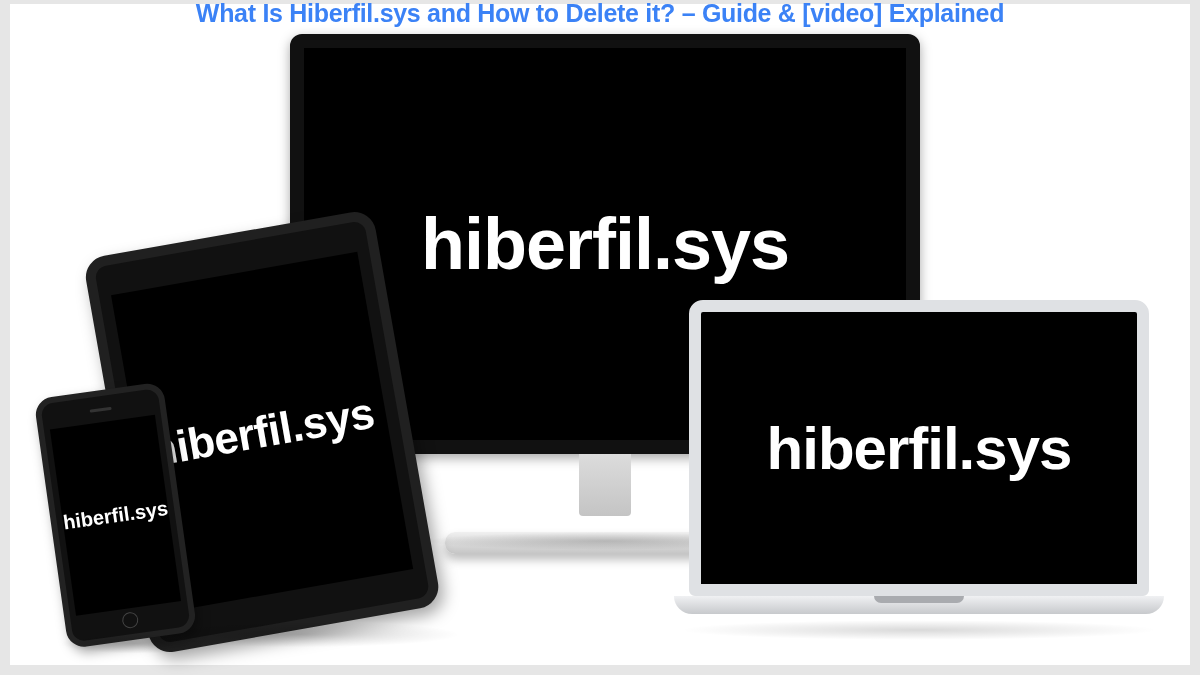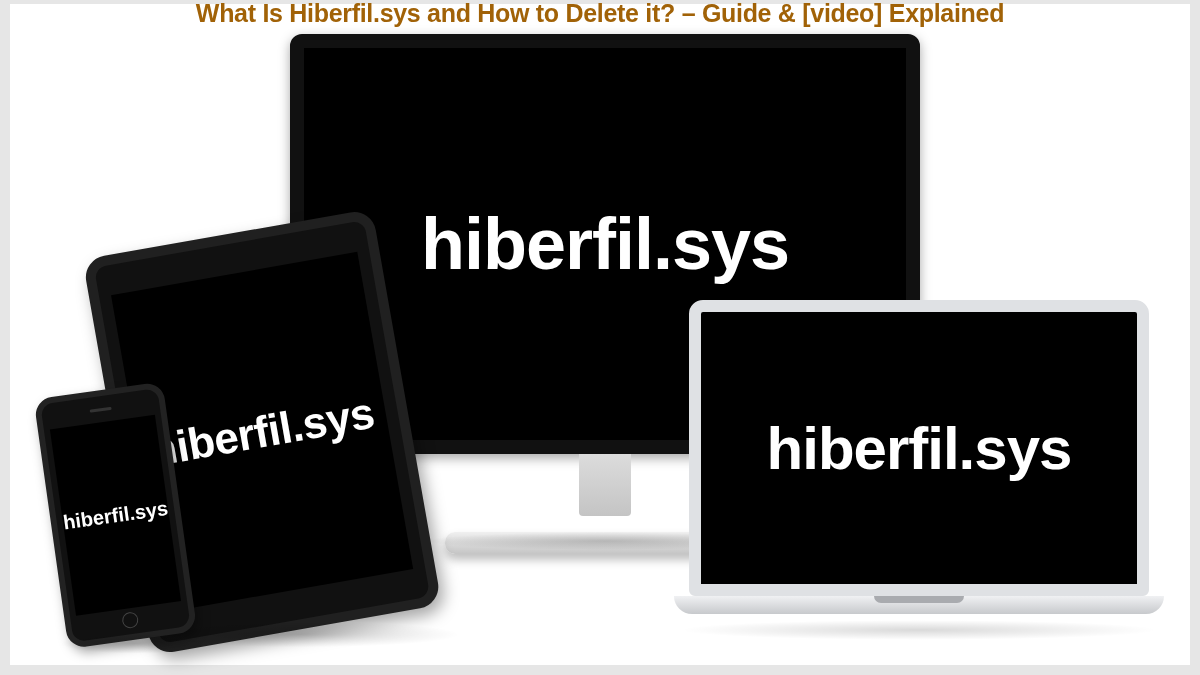--- a/index.html
+++ b/index.html
@@ -18,21 +18,21 @@
       right: 10px;
       bottom: 10px;
       background: #ffffff;
     }
     .title {
       position: absolute;
       top: -5px;
       left: 0;
       right: 0;
       text-align: center;
-      color: #a16207;
+      color: #3b82f6;
       font-size: 25px;
       font-weight: bold;
       letter-spacing: -0.3px;
       padding: 0 20px;
     }
     .stage {
       position: absolute;
       top: 0;
       left: 0;
       right: 0;

